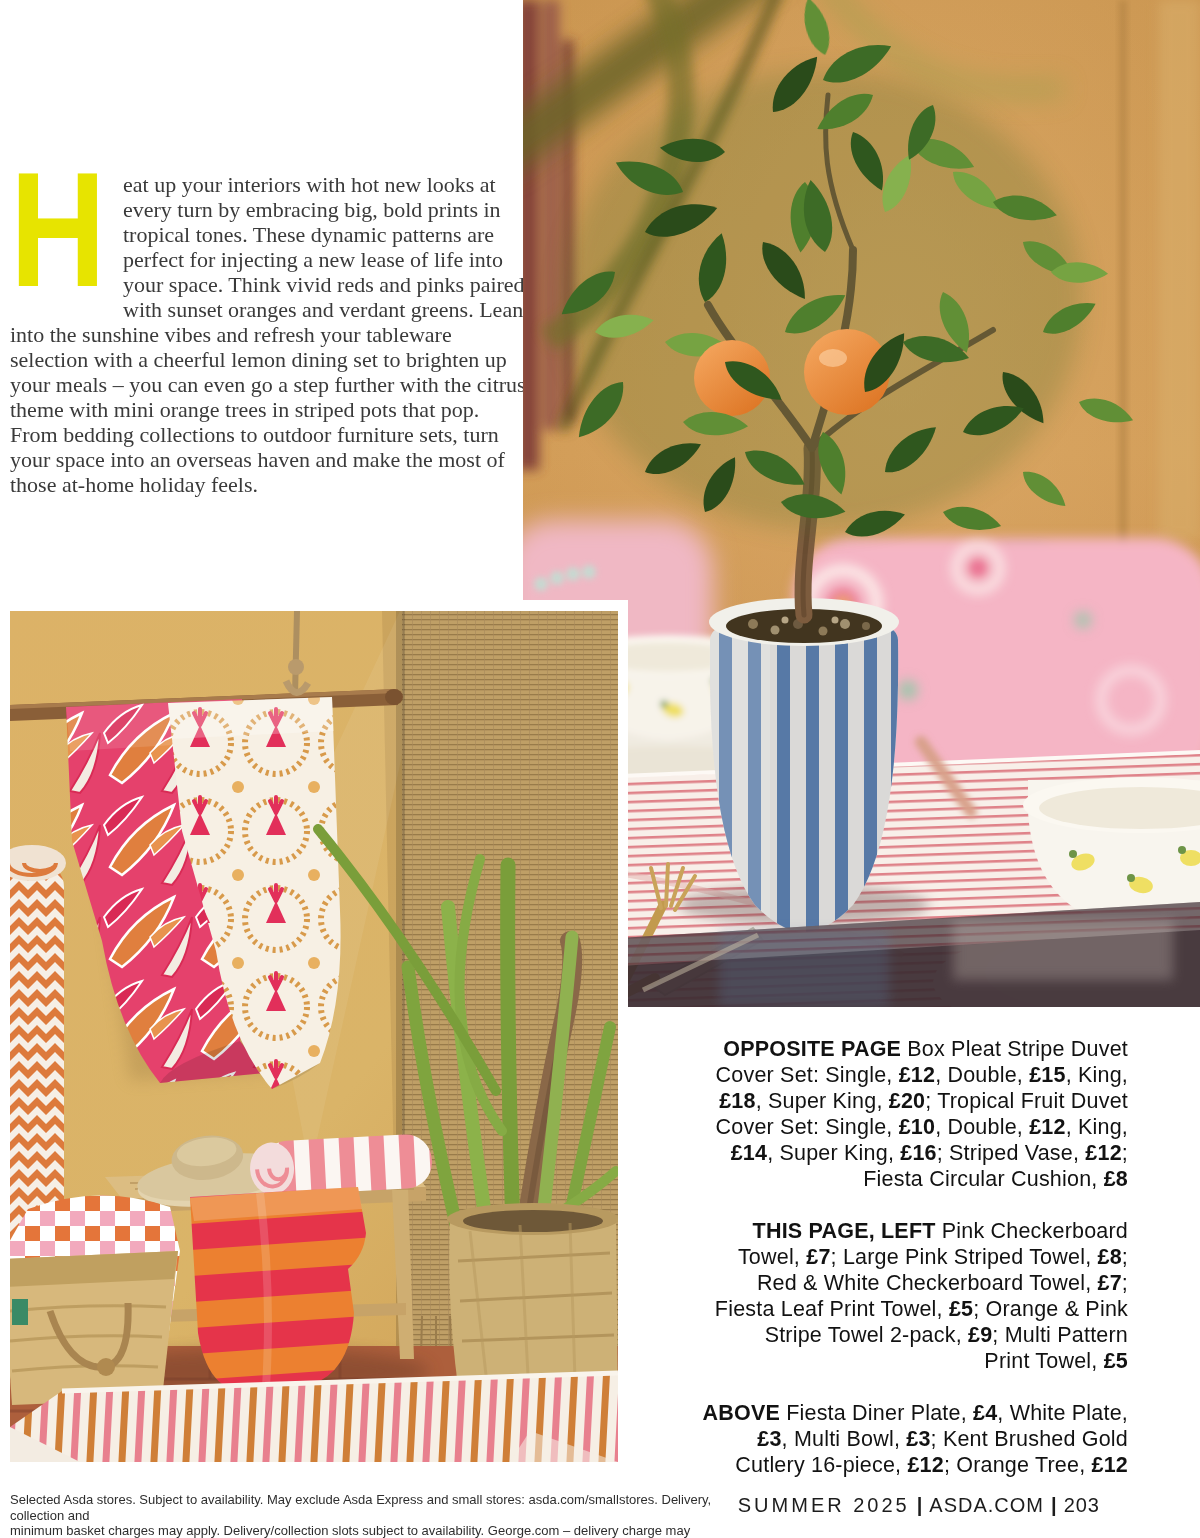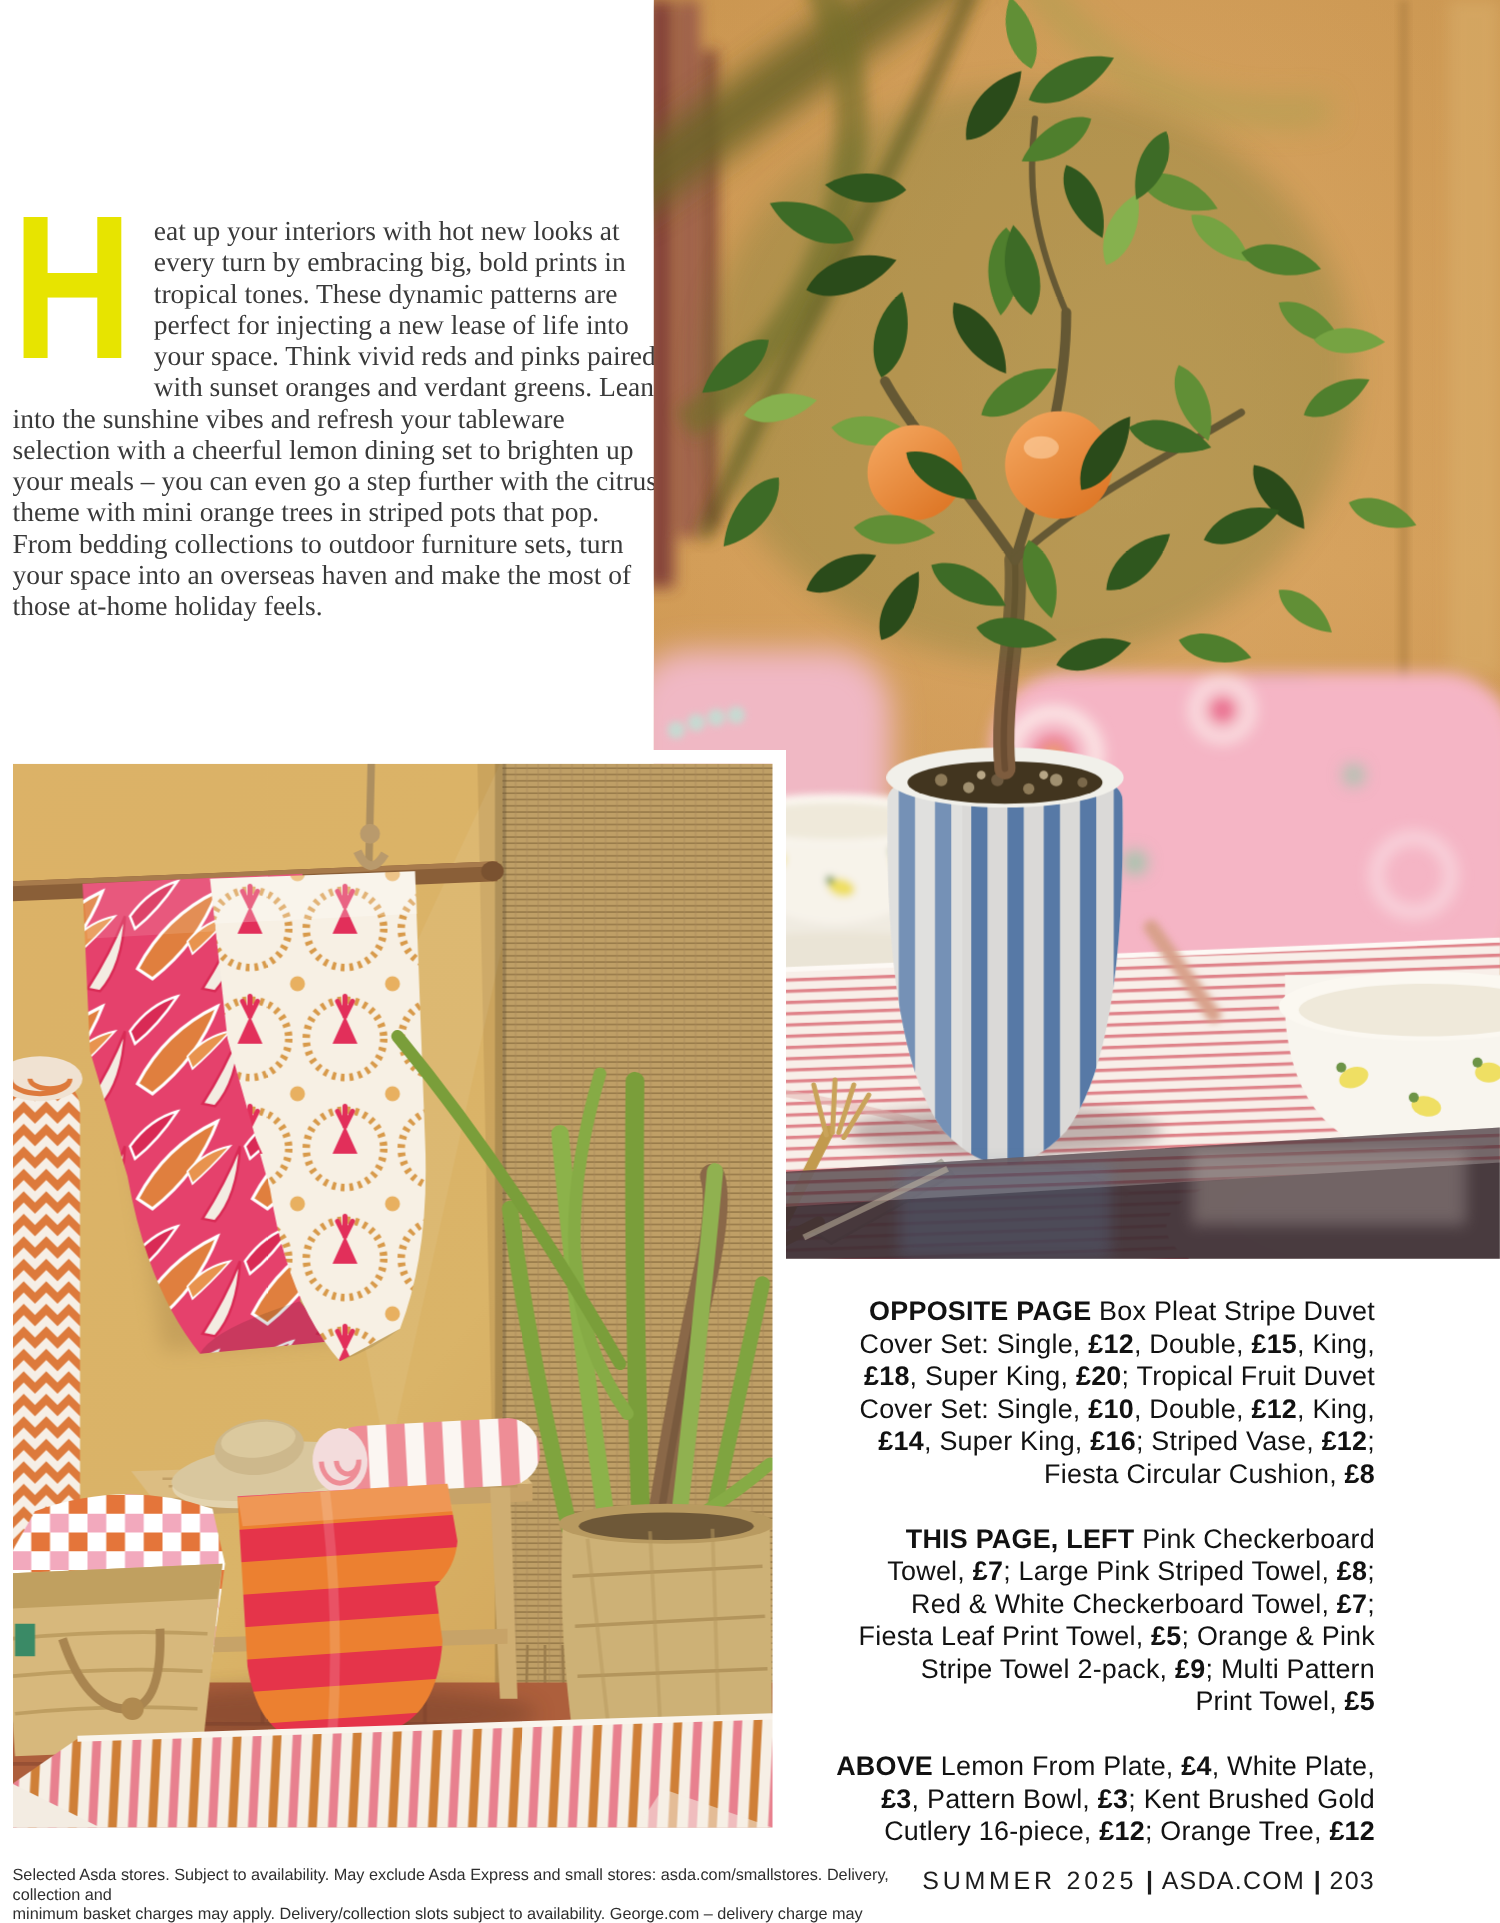--- a/index.html
+++ b/index.html
@@ -14,21 +14,21 @@
                 font-size:164px;line-height:164px;color:#e7e400;
                 transform:scale(.81,1);transform-origin:left top;margin-top:-32px;}
 
   
   .photo-right{position:absolute;left:523px;top:0;width:677px;height:1007px;}
   .photo-left-wrap{position:absolute;left:10px;top:600px;width:608px;height:851px;
                    border-top:11px solid #fff;border-right:10px solid #fff;}
   .photo-left-wrap svg,.photo-right svg{display:block;}
 
   
-  .captions{position:absolute;left:540px;top:1036px;width:560px;text-align:right;
+  .captions{position:absolute;left:568px;top:1036px;width:560px;text-align:right;
             color:#121212;font-size:21.5px;line-height:26px;letter-spacing:.2px;}
   .captions p{margin:0 0 26px 0;}
   .captions .b{font-weight:bold;}
 
   
   .legal{position:absolute;left:10px;top:1492px;width:712px;color:#2e2e2e;
          font-size:13px;line-height:15.5px;}
   .issue-line{position:absolute;right:100px;top:1494px;color:#1c1c1c;font-size:20px;}
   .issue-line .season{letter-spacing:3px;}
   .issue-line .sep{font-weight:bold;padding:0 7px;}
@@ -457,21 +457,21 @@
       <path d="M52,780 L608,762" stroke="#f9f4ec" stroke-width="5"></path>
       <path d="M0,816 L70,851 L0,851 Z" fill="#f3ece2"></path>
       <path d="M520,820 L608,851 L500,851 Z" fill="#f6efe5" opacity=".55"></path>
     </g>
   </svg>
   </div>
 
   <div class="captions">
     <p><span class="b">OPPOSITE PAGE </span><span>Box Pleat Stripe Duvet</span><br><span>Cover Set: Single, </span><span class="b">£12</span><span>, Double, </span><span class="b">£15</span><span>, King,</span><br><span class="b">£18</span><span>, Super King, </span><span class="b">£20</span><span>; Tropical Fruit Duvet</span><br><span>Cover Set: Single, </span><span class="b">£10</span><span>, Double, </span><span class="b">£12</span><span>, King,</span><br><span class="b">£14</span><span>, Super King, </span><span class="b">£16</span><span>; Striped Vase, </span><span class="b">£12</span><span>;</span><br><span>Fiesta Circular Cushion, </span><span class="b">£8</span></p>
     <p><span class="b">THIS PAGE, LEFT </span><span>Pink Checkerboard</span><br><span>Towel, </span><span class="b">£7</span><span>; Large Pink Striped Towel, </span><span class="b">£8</span><span>;</span><br><span>Red &amp; White Checkerboard Towel, </span><span class="b">£7</span><span>;</span><br><span>Fiesta Leaf Print Towel, </span><span class="b">£5</span><span>; Orange &amp; Pink</span><br><span>Stripe Towel 2-pack, </span><span class="b">£9</span><span>; Multi Pattern</span><br><span>Print Towel, </span><span class="b">£5</span></p>
-    <p><span class="b">ABOVE </span><span>Lemon From Plate, </span><span class="b">£4</span><span>, White Plate,</span><br><span class="b">£3</span><span>, Pattern Bowl, </span><span class="b">£3</span><span>; Kent Brushed Gold</span><br><span>Cutlery 16-piece, </span><span class="b">£12</span><span>; Orange Tree, </span><span class="b">£12</span></p>
+    <p><span class="b">ABOVE </span><span>Fiesta Diner Plate, </span><span class="b">£4</span><span>, White Plate,</span><br><span class="b">£3</span><span>, Multi Bowl, </span><span class="b">£3</span><span>; Kent Brushed Gold</span><br><span>Cutlery 16-piece, </span><span class="b">£12</span><span>; Orange Tree, </span><span class="b">£12</span></p>
   </div>
 
   <div class="legal">Selected Asda stores. Subject to availability. May exclude Asda Express and small stores: asda.com/smallstores. Delivery, collection and<br>minimum basket charges may apply. Delivery/collection slots subject to availability. George.com – delivery charge may apply. UK delivery only.<br>Photography for illustration purposes only.</div>
 
   <div class="issue-line">
     <span class="season">SUMMER 2025</span><span class="sep">|</span><span class="b">ASDA.COM</span><span class="sep">|</span><span class="b">203</span>
   </div>
 
 </div>
 

